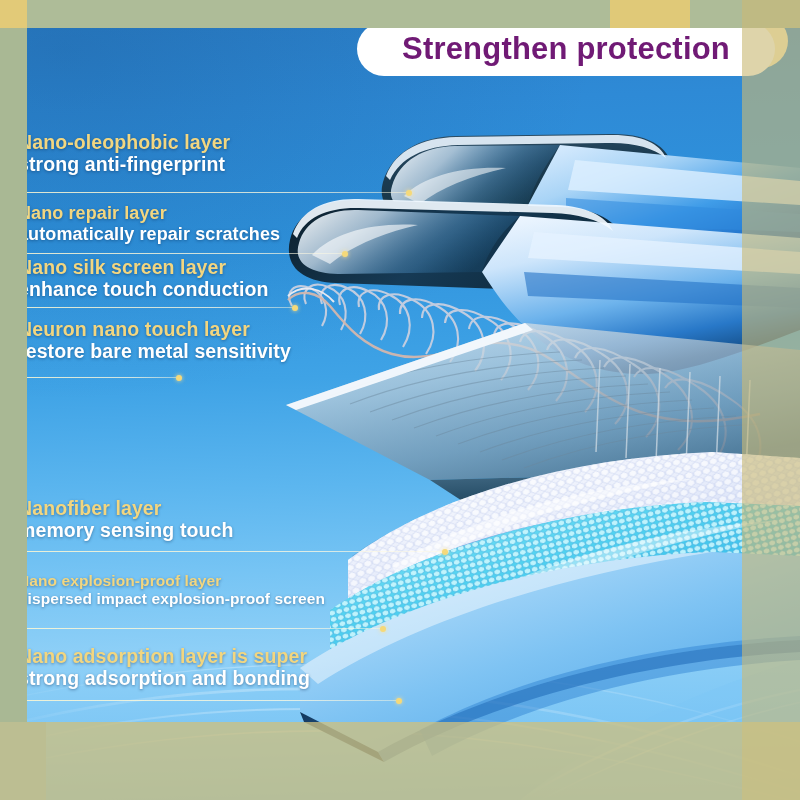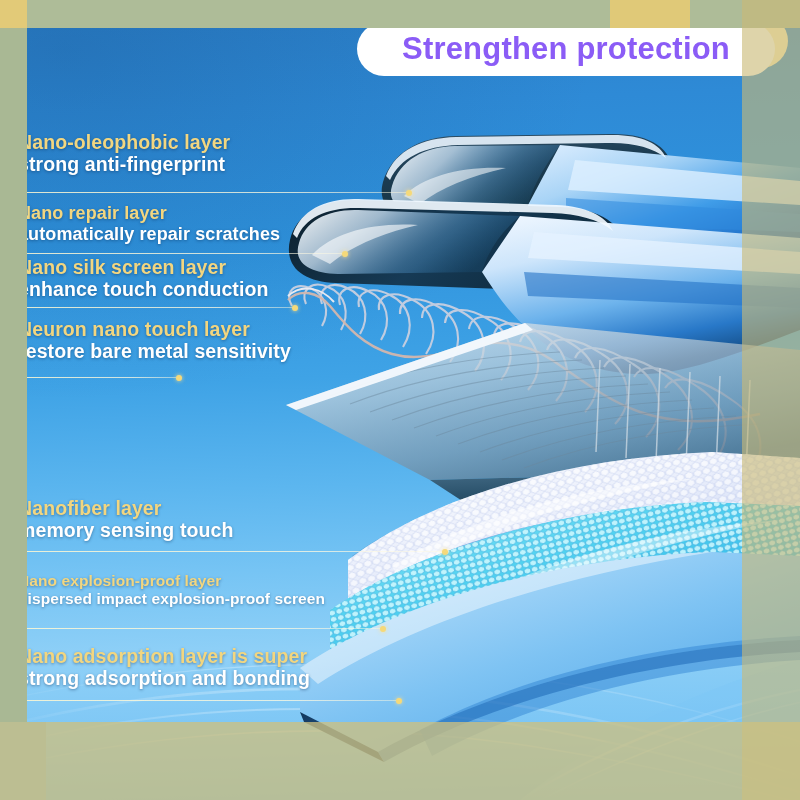--- a/index.html
+++ b/index.html
@@ -86,21 +86,21 @@
     border-radius:27px;
   }
   .title-pill{
     position:absolute;
     left:357px;top:22px;width:418px;height:54px;
     background:#ffffff;
     border-radius:27px;
     display:flex;align-items:center;justify-content:center;
   }
   .title-pill .tx{
-    color:#8b5cf6;
+    color:#701a75;
     font-size:31px;
     font-weight:bold;
     letter-spacing:.2px;
     white-space:nowrap;
   }
 
   
   .frame-piece{position:absolute;pointer-events:none;}
   .fr-left  {left:0;top:0;width:27px;height:800px;background:#a9b894;}
   .fr-left-top{left:0;top:0;width:27px;height:28px;background:#e2ca78;}

